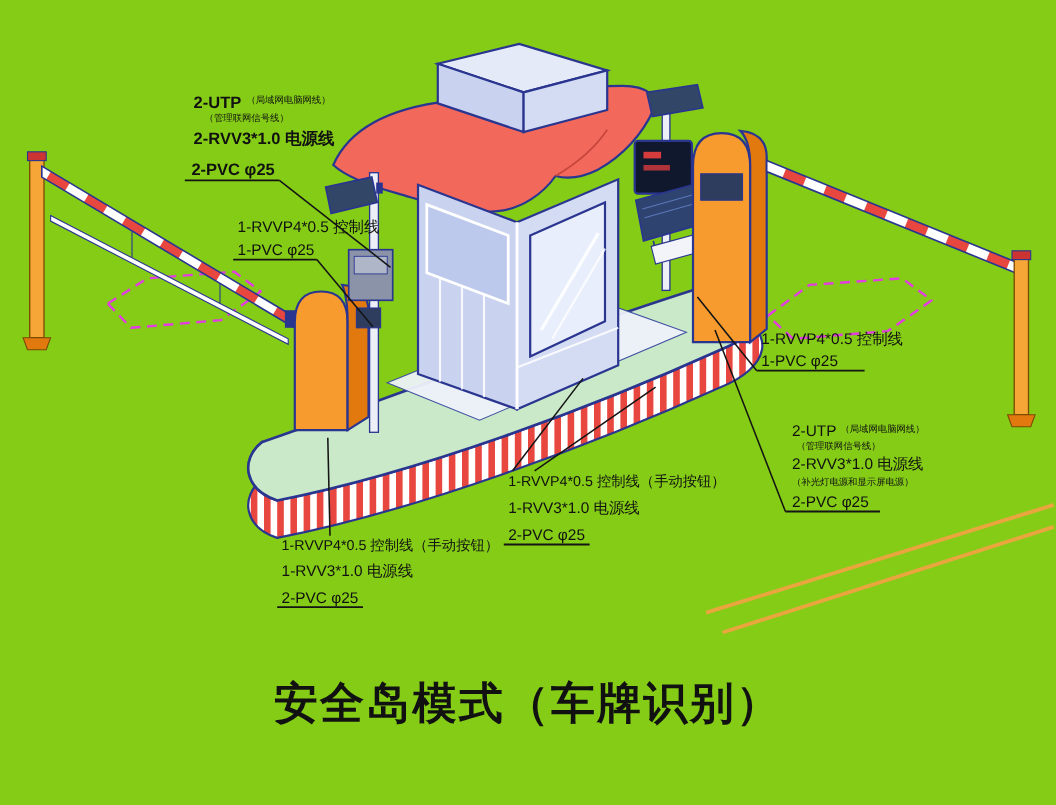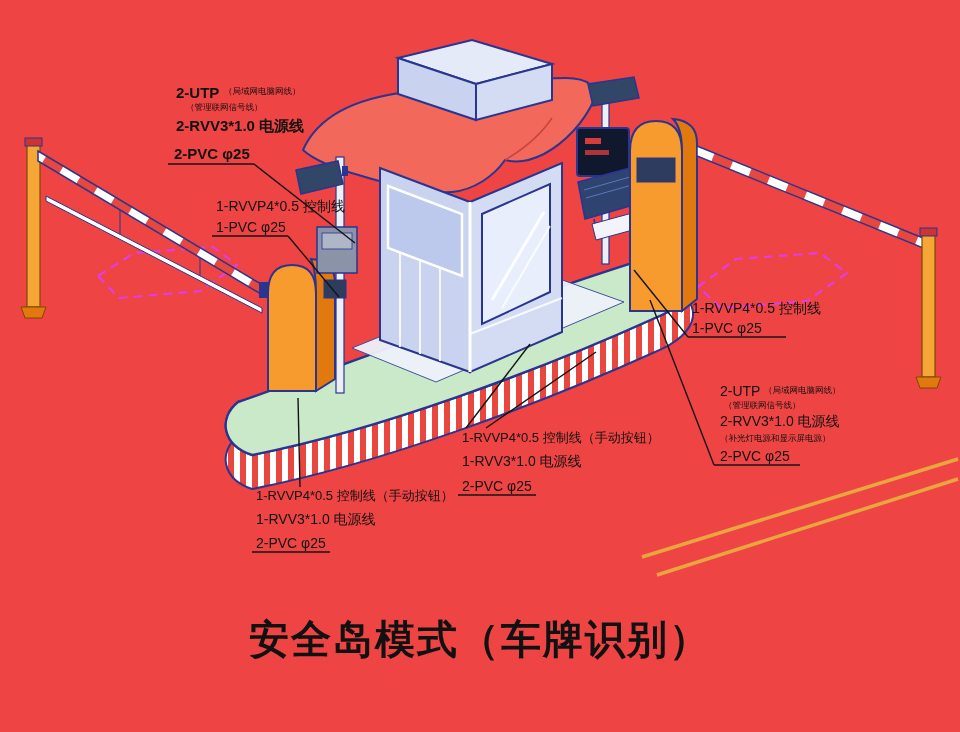--- a/index.html
+++ b/index.html
@@ -1,17 +1,17 @@
 <!DOCTYPE html>
 <html><head>
 <meta charset="utf-8">
 <style>
   html,body{margin:0;padding:0;background:#ffffff;}
   body{font-family:"Liberation Sans", sans-serif;}
-  .stage{position:relative;width:960px;height:732px;background:#ef4444;overflow:hidden;}
+  .stage{position:relative;width:960px;height:732px;background:#84cc16;overflow:hidden;}
   svg{display:block;}
   text{fill:#111111;}
   .lbl{font-size:14px;font-weight:500;}
   .lbl-big{font-size:15px;font-weight:600;}
   .lbl-sm{font-size:8.5px;}
   .title{font-size:40px;font-weight:600;letter-spacing:2px;}
   .leader{stroke:#141414;stroke-width:1.4;fill:none;}
   .uline{stroke:#141414;stroke-width:1.6;}
 </style>
 </head>

